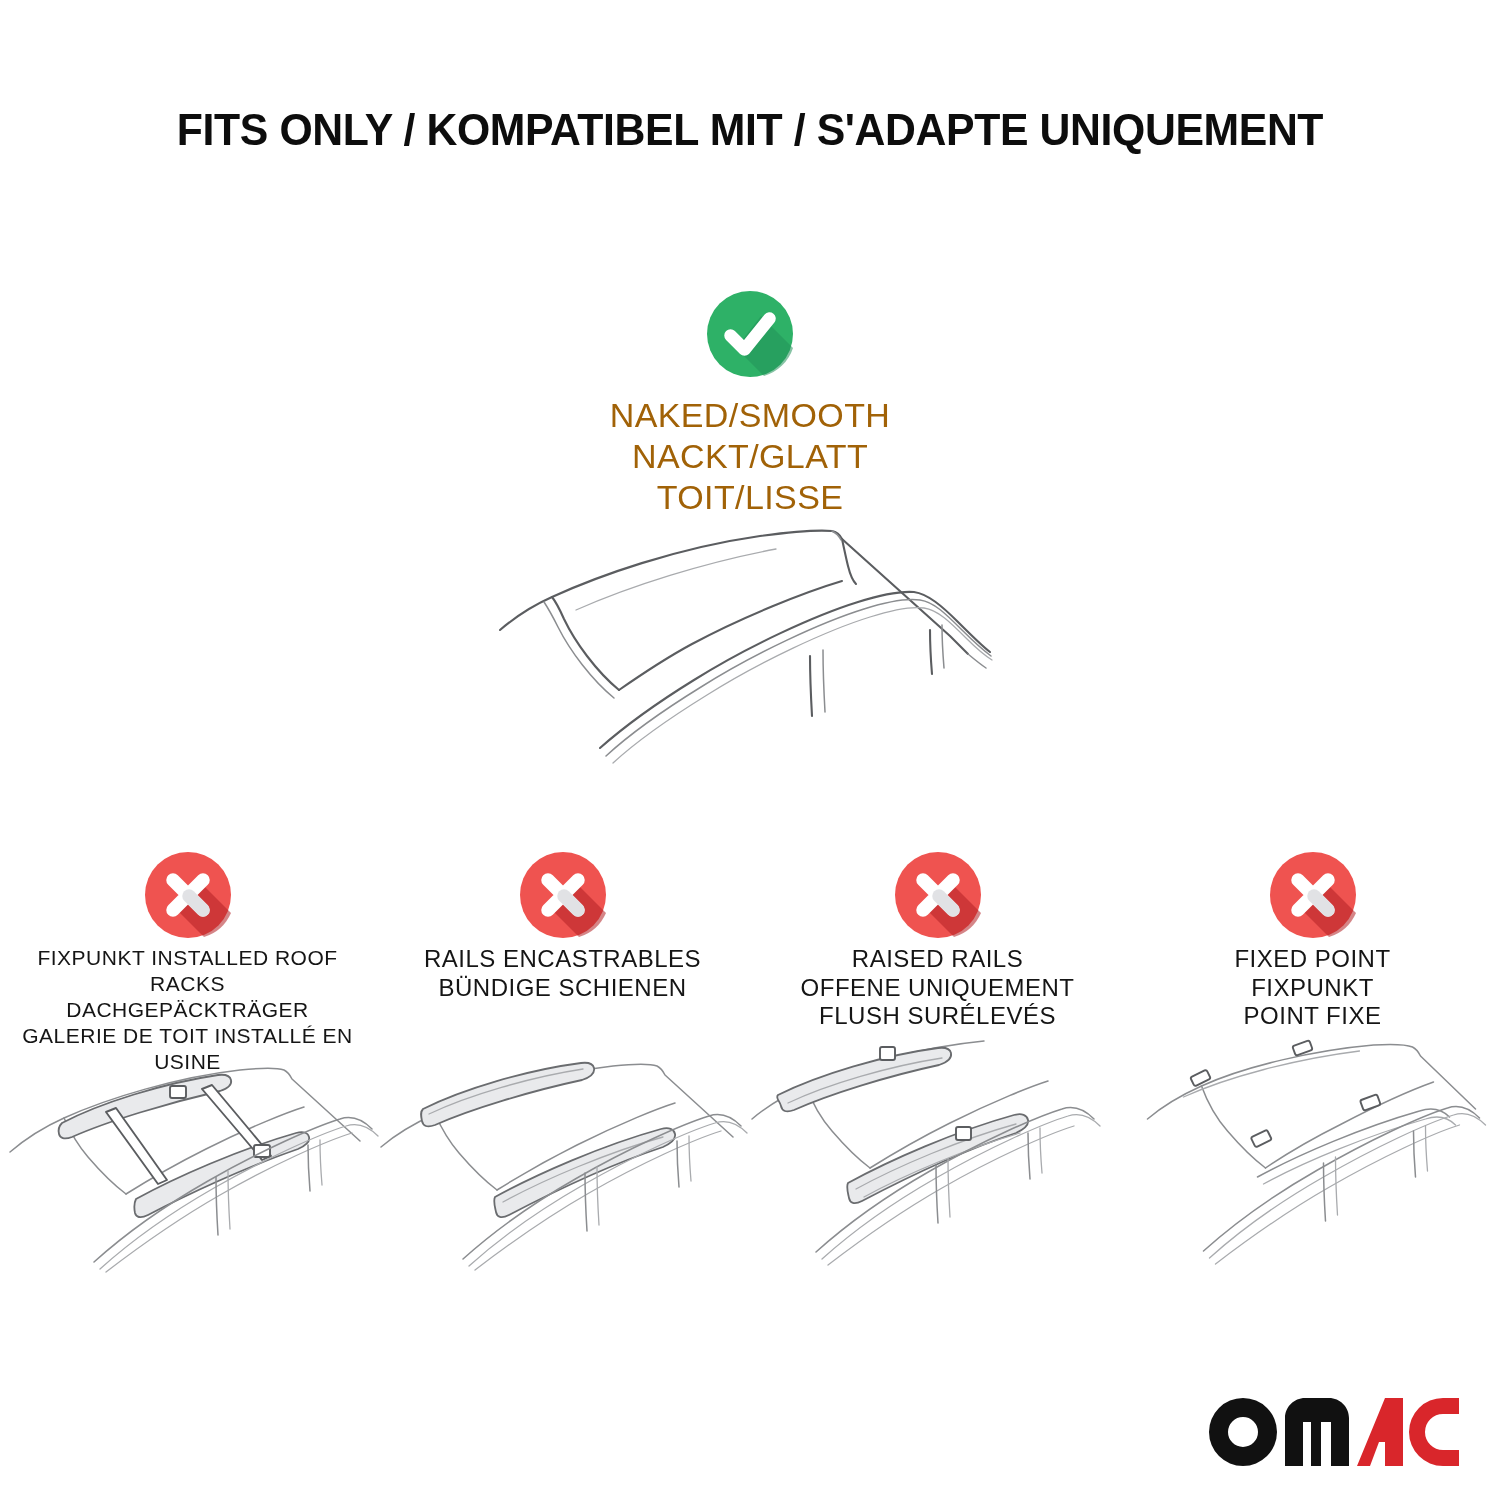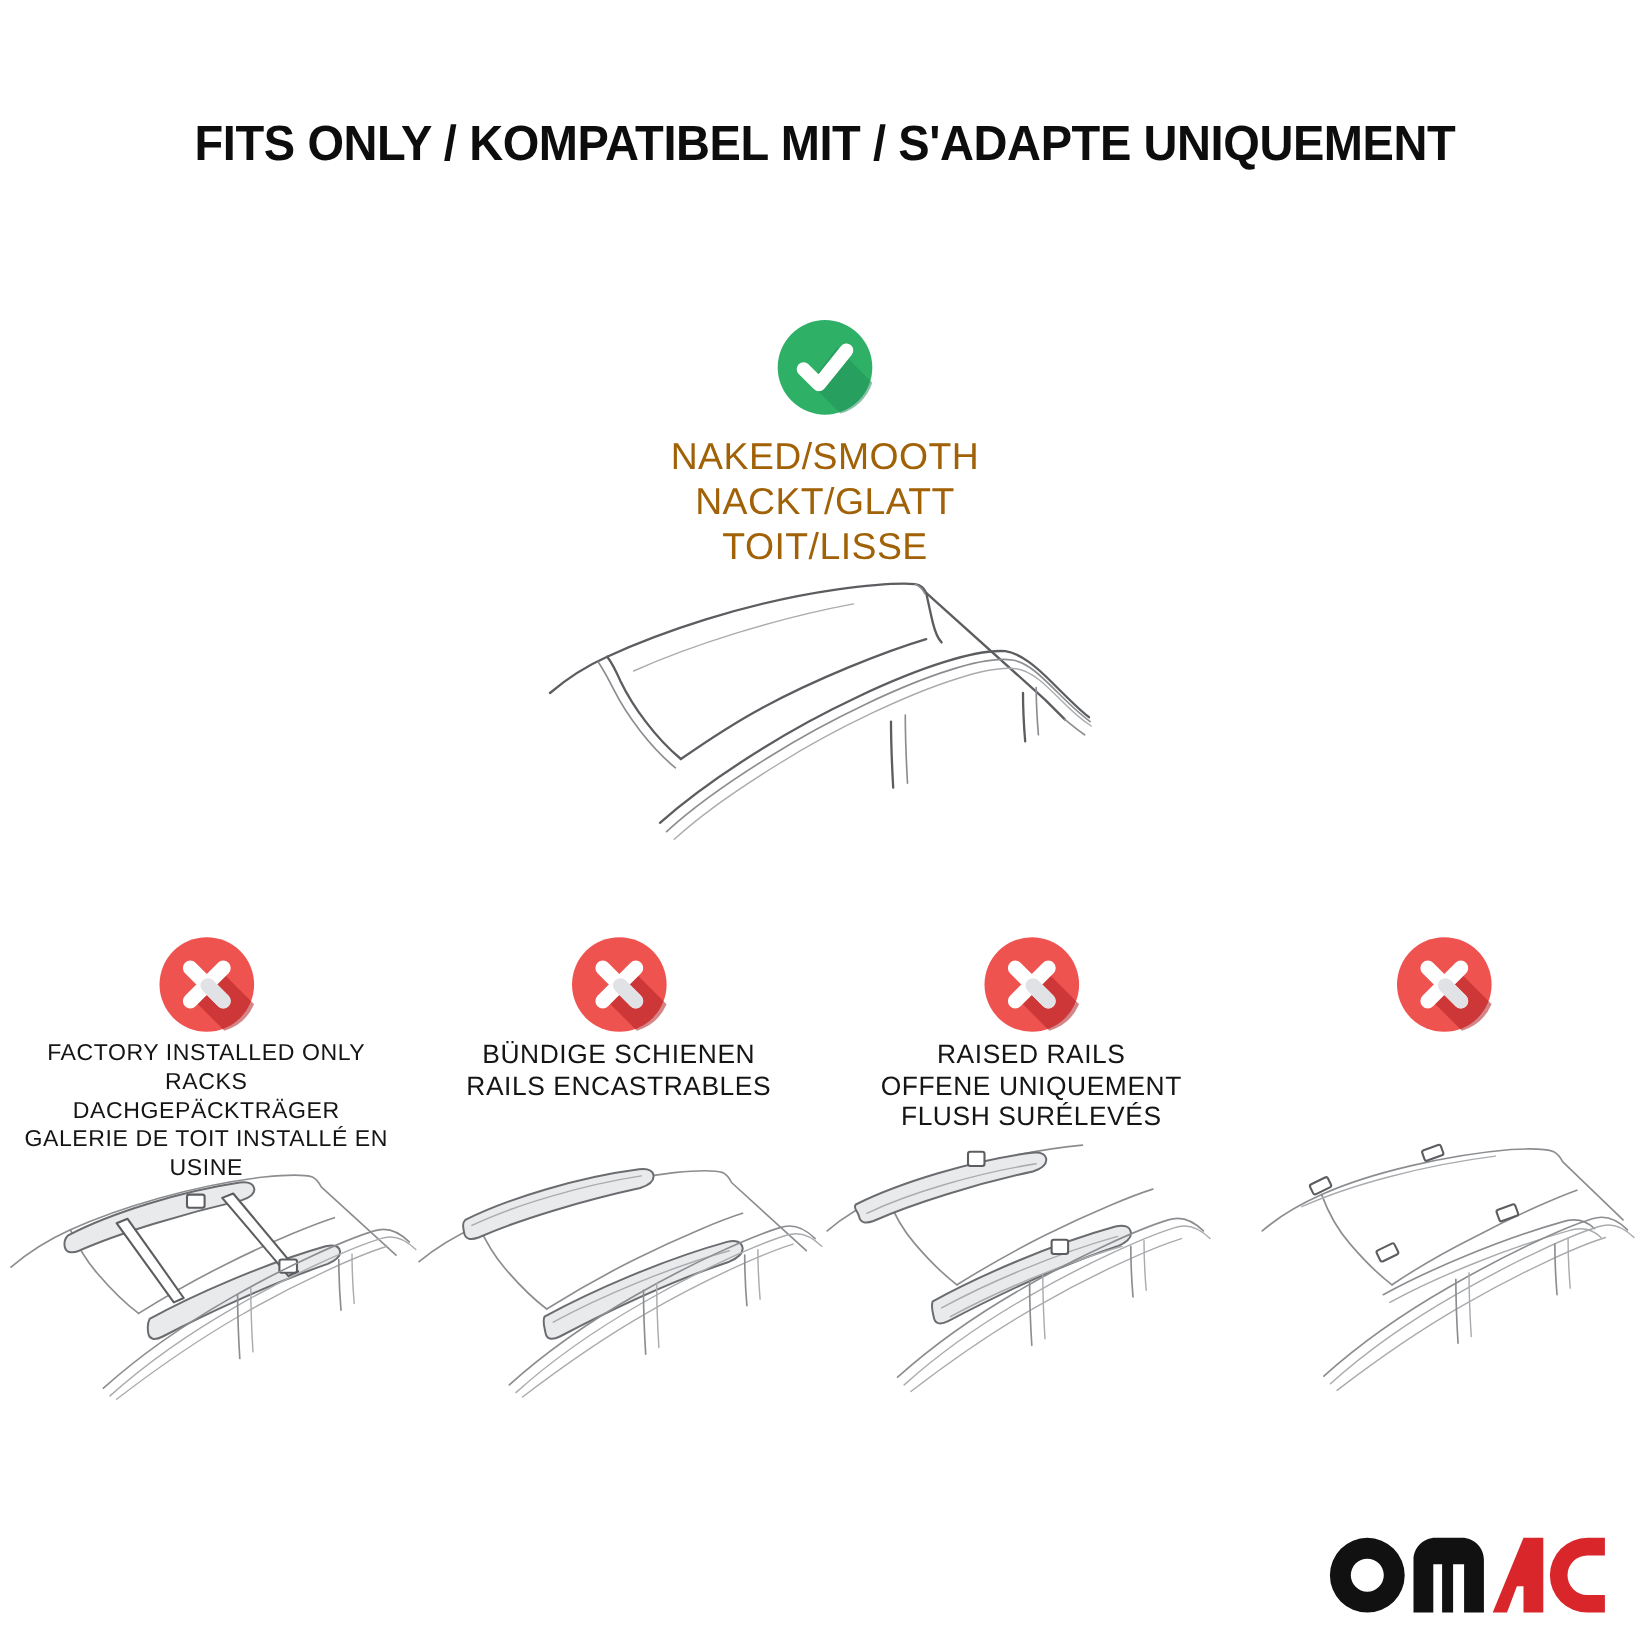--- a/index.html
+++ b/index.html
@@ -163,21 +163,21 @@
       <div class="col-badge">
         <svg viewBox="0 0 88 88" width="88" height="88">
           <circle cx="88" cy="88" r="0" fill="none"></circle>
           <circle cx="44" cy="44" r="43" fill="#ef5350"></circle>
           <path d="M52 27 L87 62 A43 43 0 0 1 60 86 L28 54 Z" fill="#b32025" opacity="0.55"></path>
           <path d="M29 29 L59 59 M59 29 L29 59" fill="none" stroke="#ffffff" stroke-width="13.5" stroke-linecap="round"></path>
           <path d="M45 45 L59 59" fill="none" stroke="#dcdde0" stroke-width="13.5" stroke-linecap="round" opacity="0.85"></path>
         </svg>
       </div>
       <div class="col-label small">
-        <div>FACTORY INSTALLED ONLY RACKS</div>
+        <div>FIXPUNKT INSTALLED ROOF RACKS</div>
         <div>DACHGEPÄCKTRÄGER</div>
         <div>GALERIE DE TOIT INSTALLÉ EN USINE</div>
       </div>
       <div class="col-art">
         <svg viewBox="0 0 400 215" width="400" height="215">
 
           <path class="ln-thin" d="M22 95 C36 83 56 70 76 61 C120 41 190 20 252 13 C272 11 290 11 296 13
                                    C300 15 302 18 304 22 L372 84"></path>
           <path class="ln-thin" d="M76 61 C80 70 88 86 100 100 C112 114 126 128 138 137"></path>
           <path class="ln-thin" d="M138 137 C162 122 190 106 218 92 C262 70 300 55 316 50"></path>
@@ -210,22 +210,22 @@
     <div class="col">
       <div class="col-badge">
         <svg viewBox="0 0 88 88" width="88" height="88">
           <circle cx="44" cy="44" r="43" fill="#ef5350"></circle>
           <path d="M52 27 L87 62 A43 43 0 0 1 60 86 L28 54 Z" fill="#b32025" opacity="0.55"></path>
           <path d="M29 29 L59 59 M59 29 L29 59" fill="none" stroke="#ffffff" stroke-width="13.5" stroke-linecap="round"></path>
           <path d="M45 45 L59 59" fill="none" stroke="#dcdde0" stroke-width="13.5" stroke-linecap="round" opacity="0.85"></path>
         </svg>
       </div>
       <div class="col-label">
+        <div>RAILS ENCASTRABLES</div>
         <div>BÜNDIGE SCHIENEN</div>
-        <div>RAILS ENCASTRABLES</div>
       </div>
       <div class="col-art">
         <svg viewBox="0 0 400 215" width="400" height="215">
           <path class="ln-thin" d="M18 90 C32 78 52 66 72 57 C116 37 188 16 250 9 C270 7 288 7 294 9
                                    C298 11 300 14 302 18 L370 80"></path>
           <path class="ln-thin" d="M72 57 C76 66 84 82 96 96 C108 110 122 124 134 133"></path>
           <path class="ln-thin" d="M134 133 C158 118 186 102 214 88 C258 66 296 51 312 46"></path>
 
           <path class="fill-soft" d="M60 52 C100 32 164 13 218 6 C226 5 230 7 231 11 C232 16 228 20 219 23
                                      C168 34 108 52 72 68 C64 71 60 69 59 64 C58 59 57 55 60 52 Z"></path>
@@ -292,20 +292,25 @@
 
     <div class="col">
       <div class="col-badge">
         <svg viewBox="0 0 88 88" width="88" height="88">
           <circle cx="44" cy="44" r="43" fill="#ef5350"></circle>
           <path d="M52 27 L87 62 A43 43 0 0 1 60 86 L28 54 Z" fill="#b32025" opacity="0.55"></path>
           <path d="M29 29 L59 59 M59 29 L29 59" fill="none" stroke="#ffffff" stroke-width="13.5" stroke-linecap="round"></path>
           <path d="M45 45 L59 59" fill="none" stroke="#dcdde0" stroke-width="13.5" stroke-linecap="round" opacity="0.85"></path>
         </svg>
       </div>
+      <div class="col-label">
+        <div>FIXED POINT</div>
+        <div>FIXPUNKT</div>
+        <div>POINT FIXE</div>
+      </div>
       <div class="col-art narrow">
         <svg viewBox="0 0 355 215" width="355" height="215">
           <path class="ln-thin" d="M12 62 C26 50 46 38 66 29 C110 9 180 -7 238 -12 C256 -13 272 -12 277 -10
                                    C281 -8 283 -5 285 -1 L340 52"></path>
           <path class="ln-thin" d="M66 29 C70 40 78 58 92 74 C104 88 118 102 130 111"></path>
           <path class="ln-thin" d="M130 111 C152 96 180 80 206 67 C248 45 284 30 298 25"></path>
 
           <path class="ln-soft" d="M48 40 C92 20 160 2 224 -6"></path>
 
           <path class="ln-thin" d="M122 120 C164 97 228 70 284 54 C296 50 306 52 314 60"></path>

